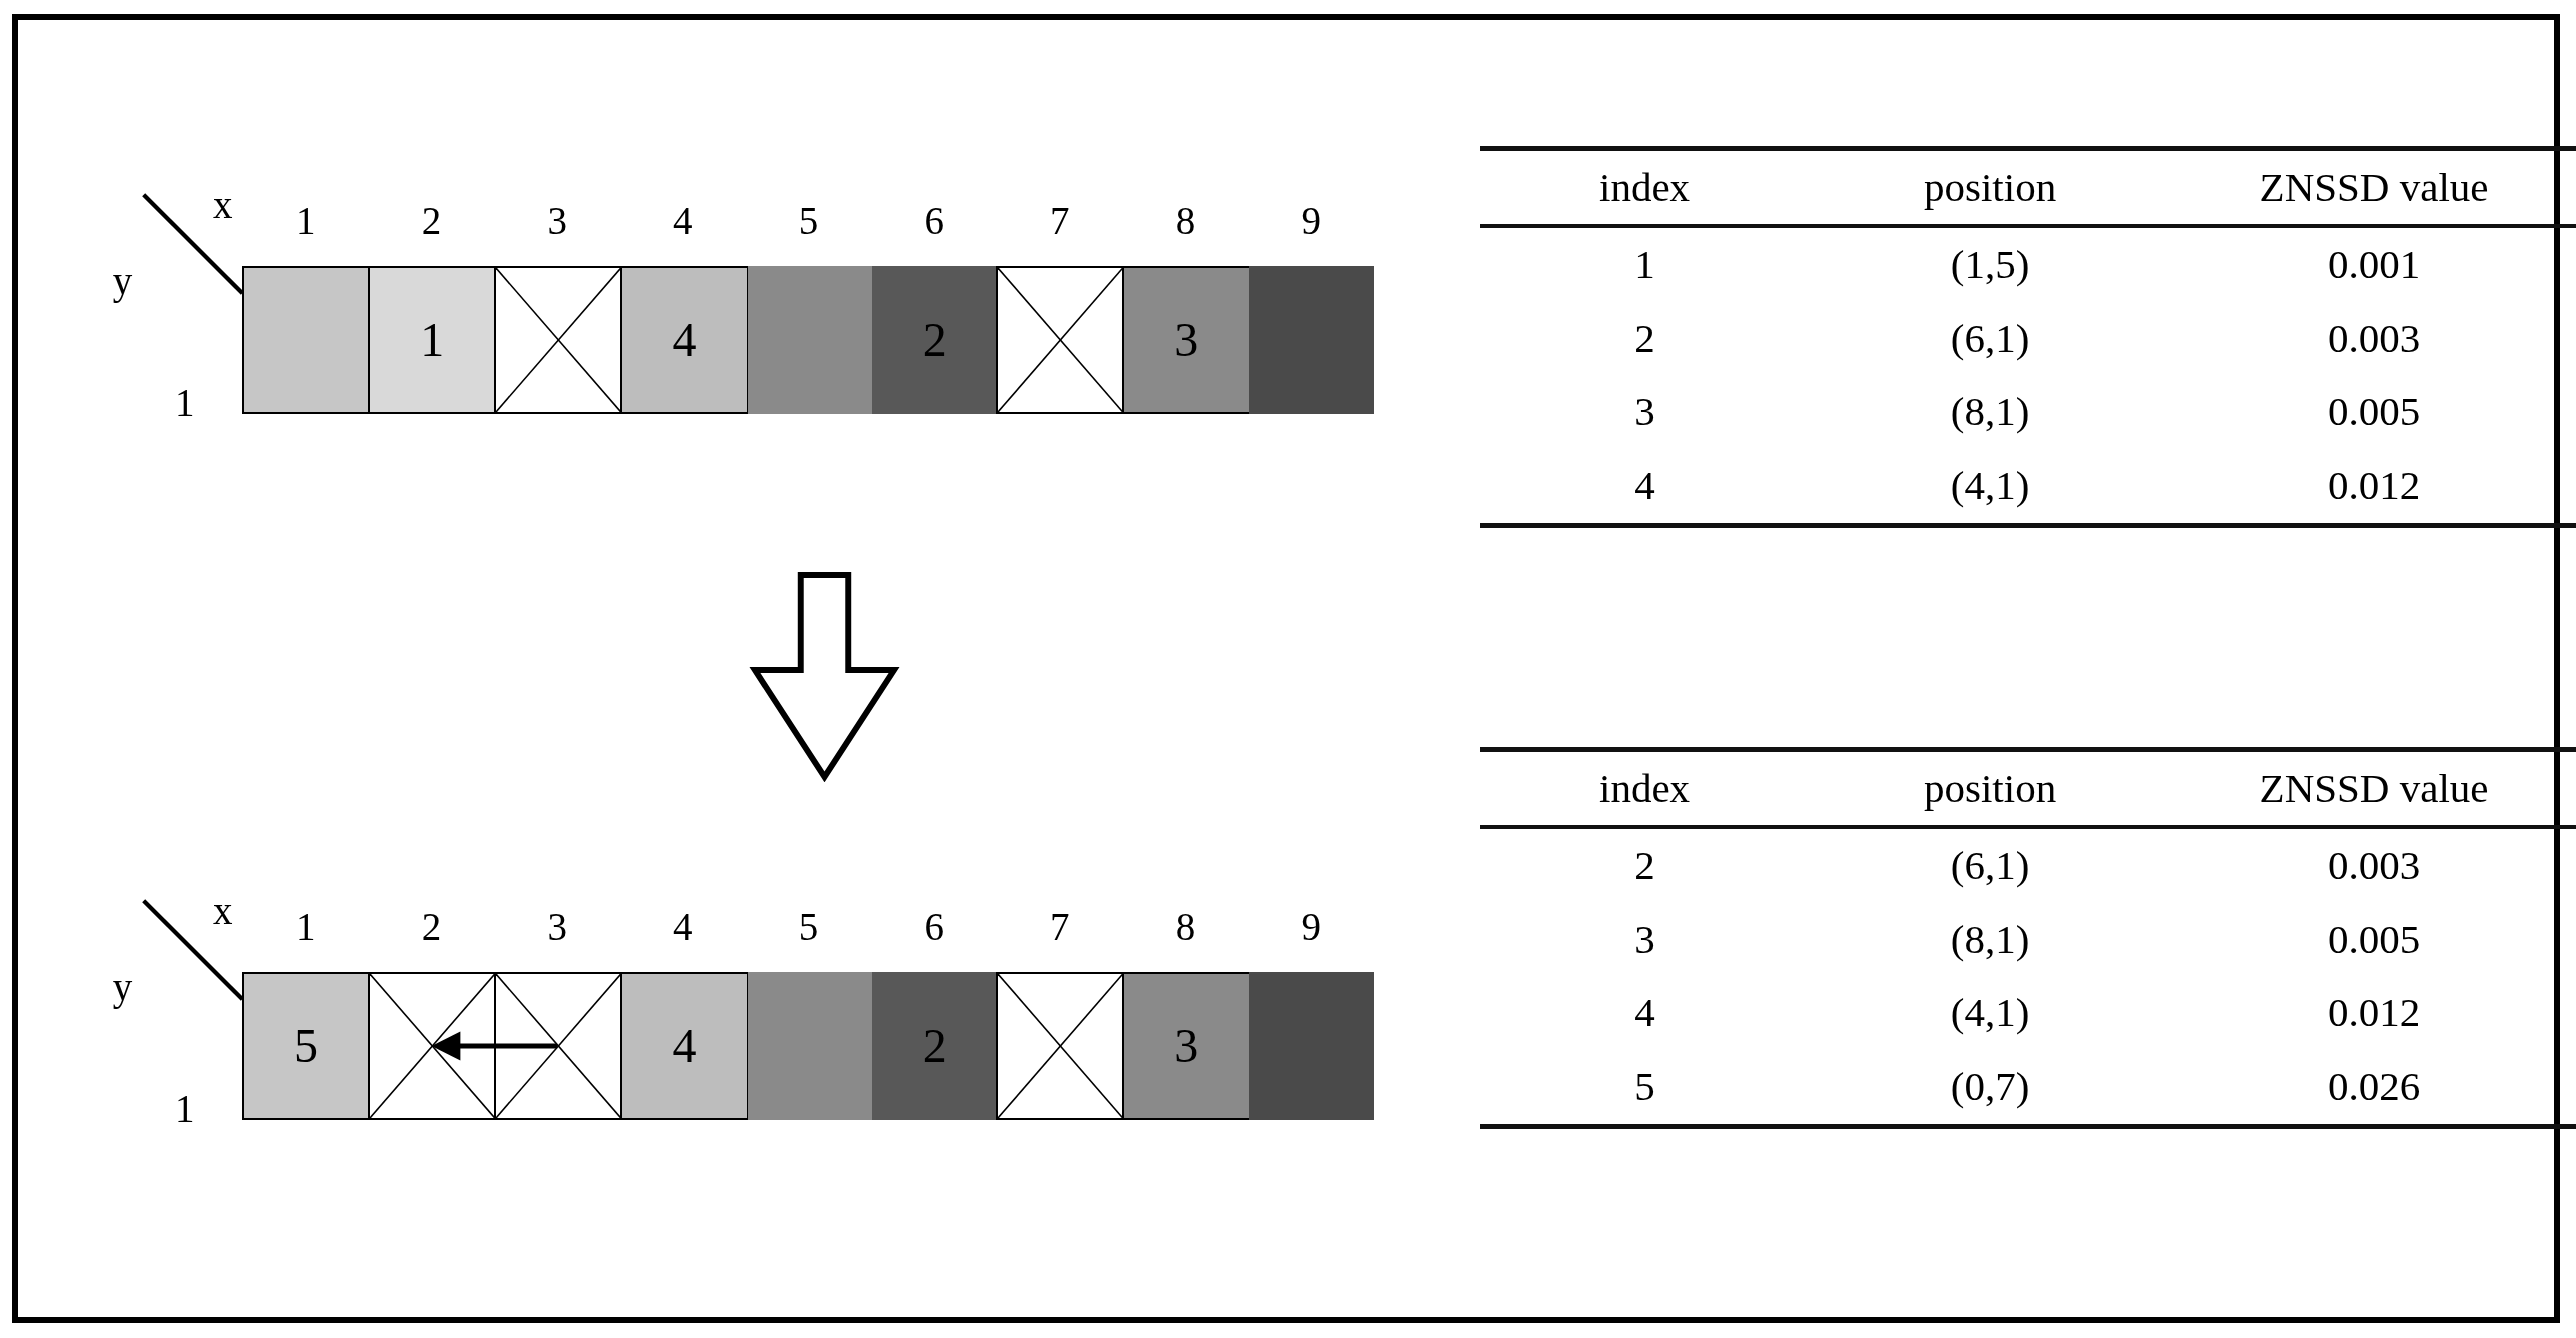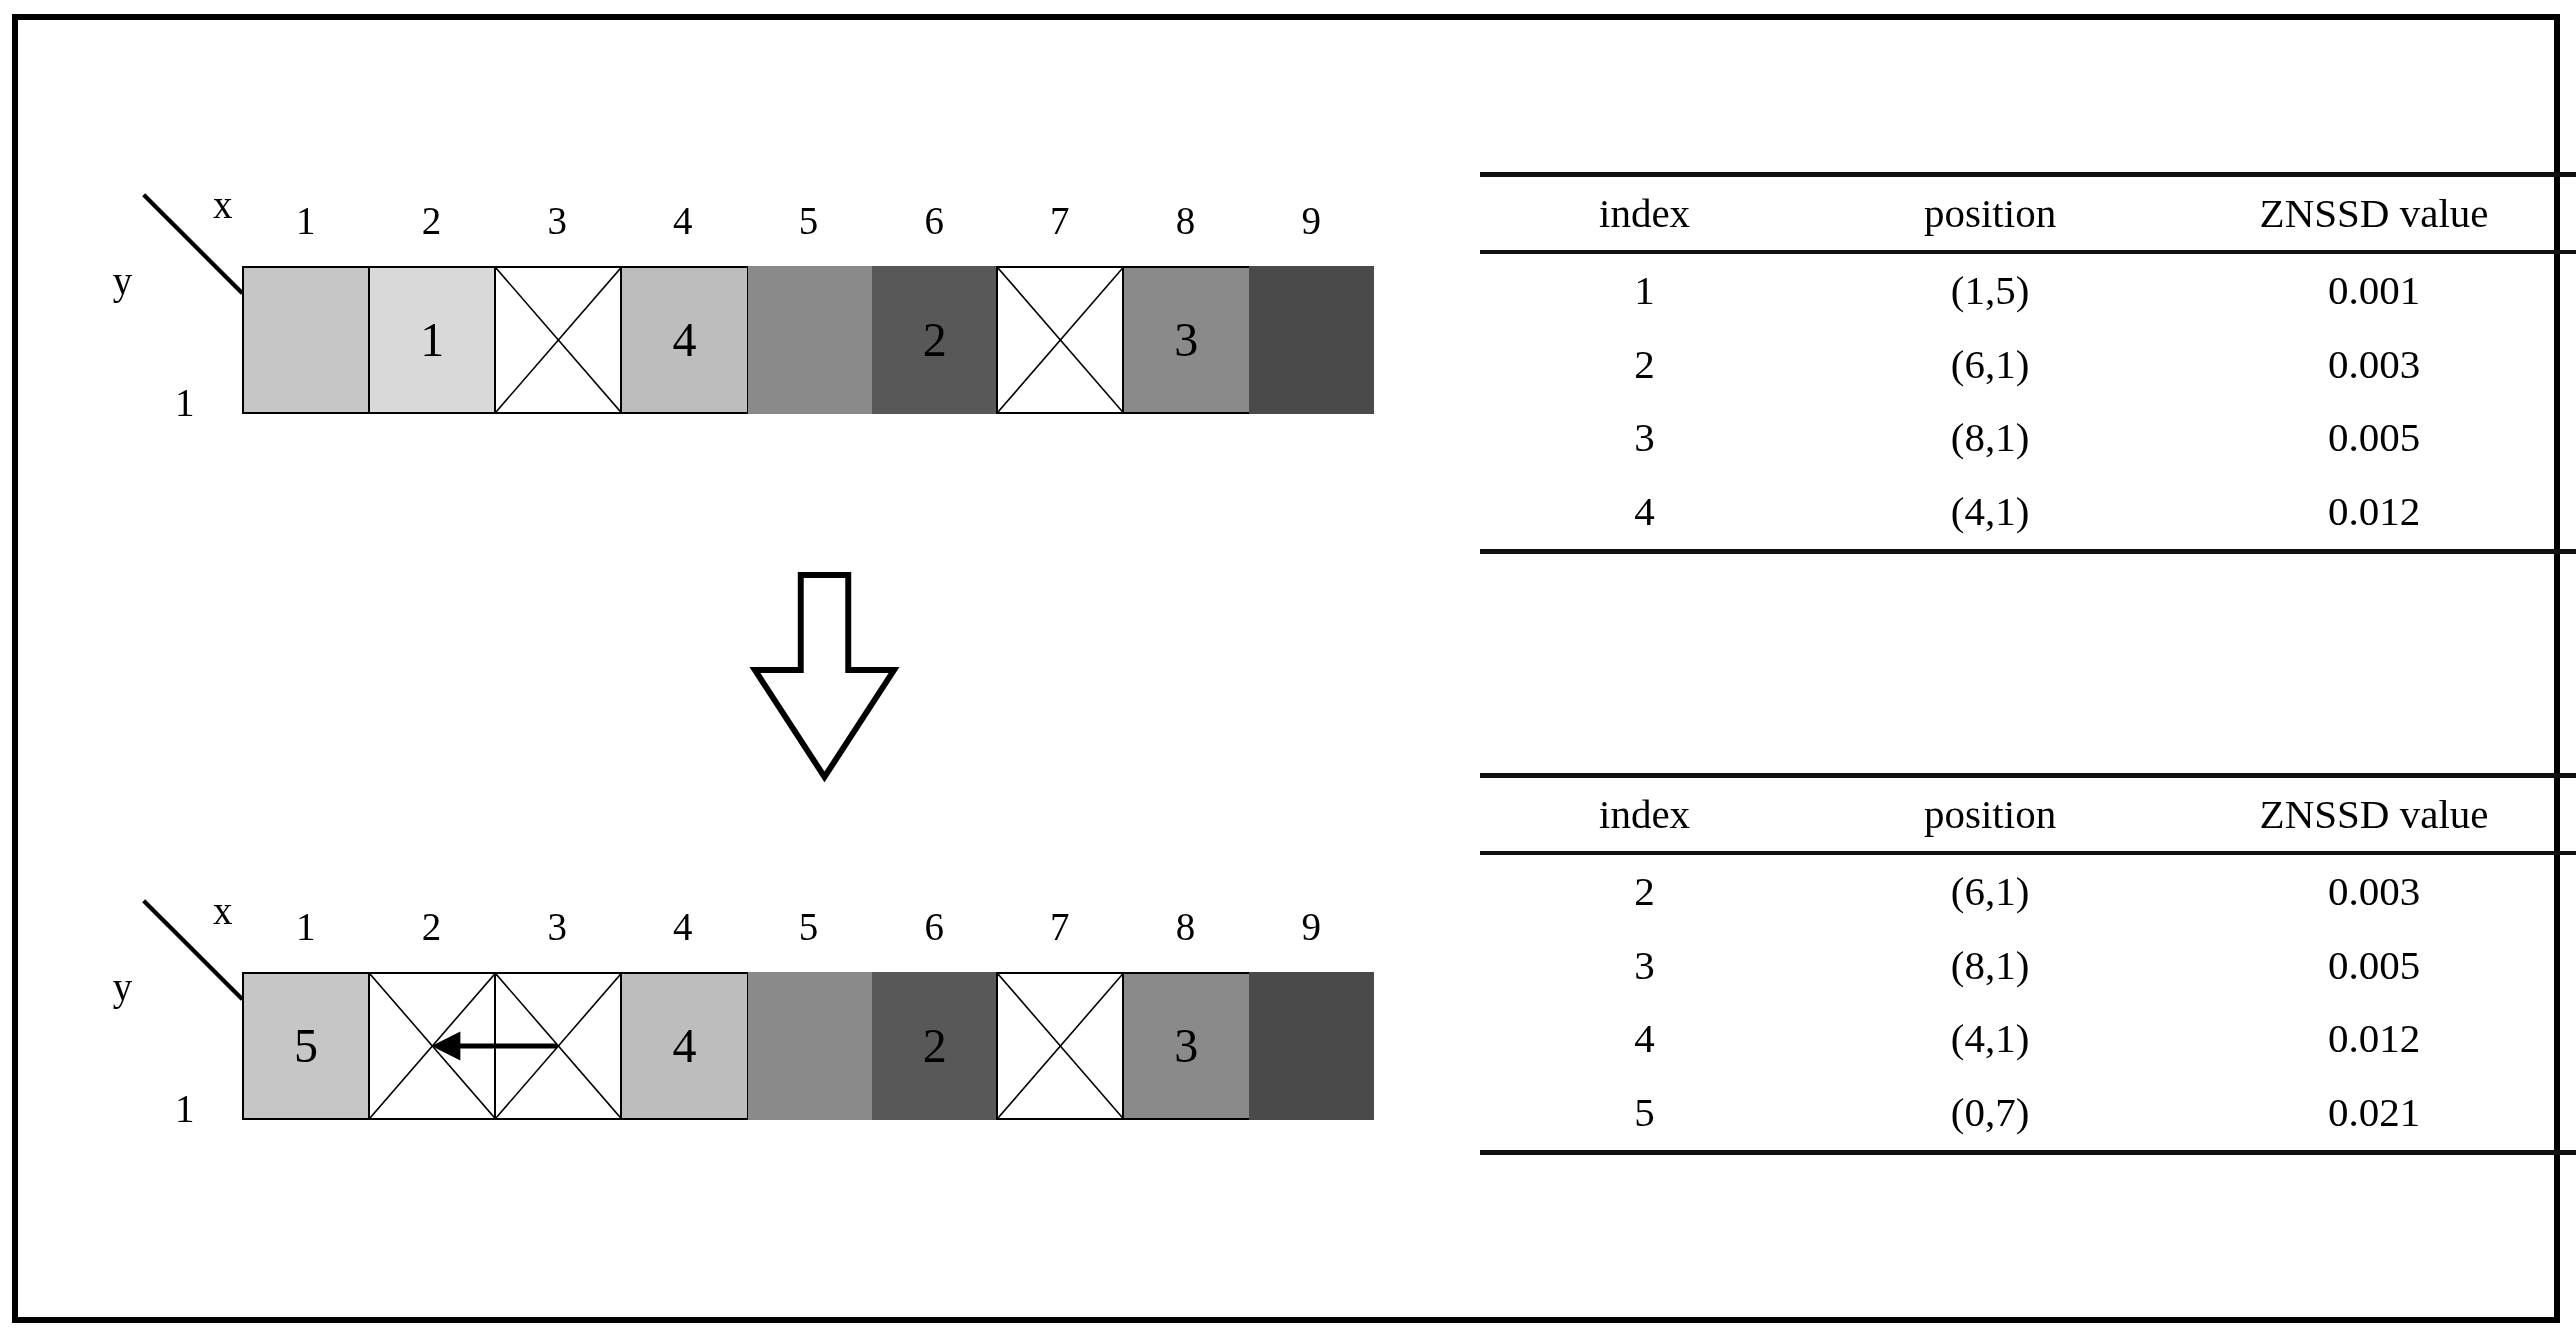--- a/index.html
+++ b/index.html
@@ -126,21 +126,20 @@
   .move-arrow {
     position: absolute;
     pointer-events: none;
     z-index: 3;
   }
 
   
   .data-table-wrap {
     position: absolute;
     width: 1097px;
-    margin-top: 26px;
   }
   #table-before { left: 1462px; top: 126px; }
   #table-after  { left: 1462px; top: 727px; }
 
   table.data-table {
     width: 100%;
     border-collapse: collapse;
     font-size: 41px;
   }
   table.data-table thead th {
@@ -353,21 +352,21 @@
               <td>0.005</td>
             </tr>
             <tr>
               <td>4</td>
               <td>(4,1)</td>
               <td>0.012</td>
             </tr>
             <tr class="rule-bottom">
               <td>5</td>
               <td>(0,7)</td>
-              <td>0.021</td>
+              <td>0.026</td>
             </tr>
           </tbody>
       </table>
     </div>
 
   </div>
 </div>
 
 
 </body></html>

